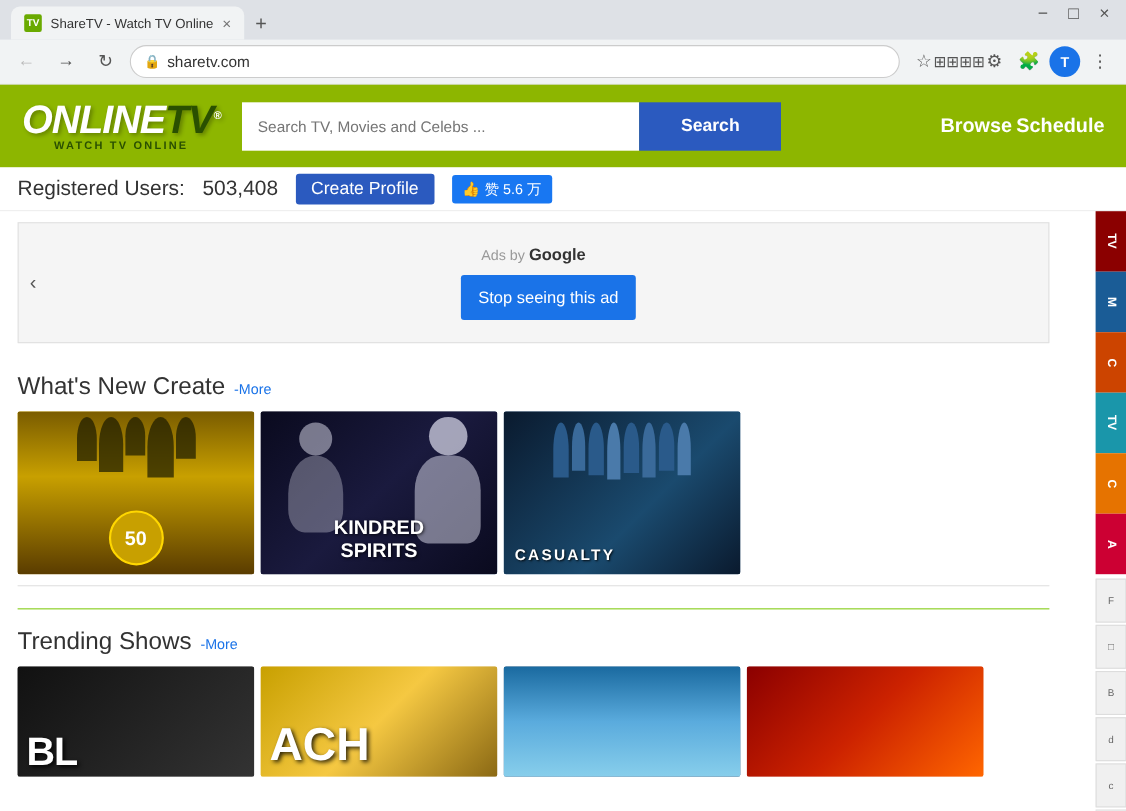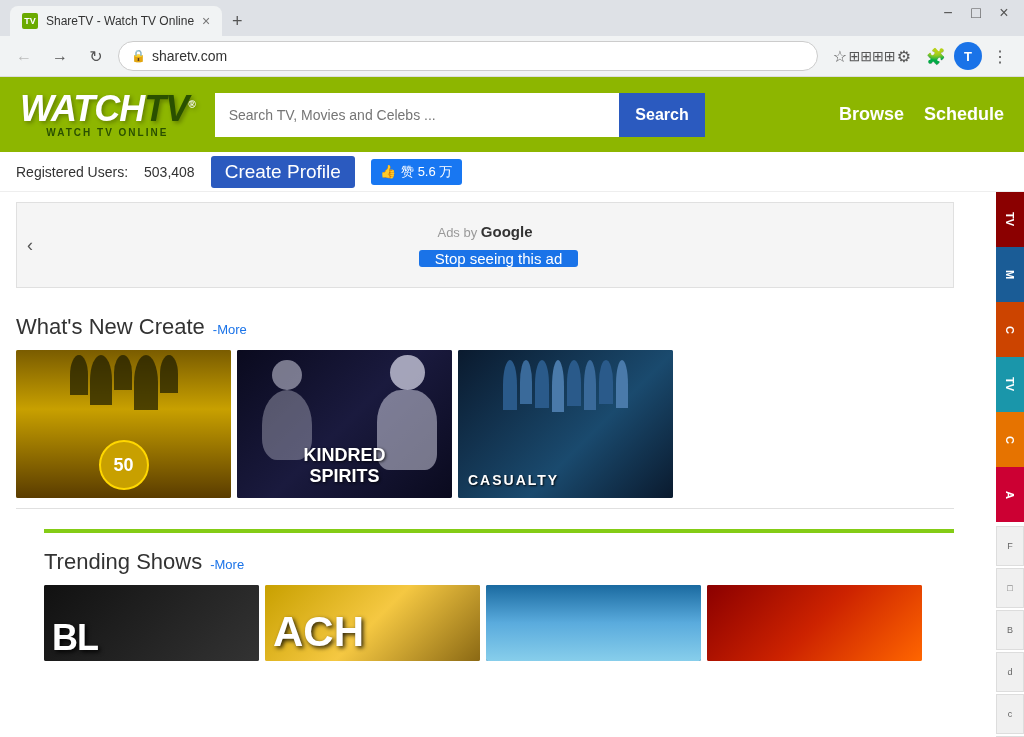--- a/index.html
+++ b/index.html
@@ -139,55 +139,55 @@
       padding: 0 14px;
       font-size: 14px;
       color: #999;
       outline: none;
       border-radius: 0;
     }
     .search-btn {
       background: #2b5abf;
       color: #fff;
       border: none;
-      padding: 0 16px;
+      padding: 0 38px;
       font-size: 16px;
       font-weight: bold;
       cursor: pointer;
     }
 
     .header-nav {
       display: flex;
-      gap: 20px;
+      gap: 4px;
       margin-left: auto;
     }
     .header-nav-item {
       color: #fff;
       font-size: 18px;
       font-weight: bold;
       cursor: pointer;
       text-decoration: none;
     }
 
     
     .sub-header {
       display: flex;
       align-items: center;
       padding: 8px 16px;
       gap: 16px;
       border-bottom: 1px solid #eee;
       height: 40px;
     }
-    .registered-text { font-size: 14px; color: #333; }
+    .registered-text { font-size: 19px; color: #333; }
     .create-profile-btn {
       background: #2b5abf;
       color: #fff;
       border: none;
       padding: 5px 14px;
-      font-size: 19px;
+      font-size: 16px;
       border-radius: 3px;
       cursor: pointer;
     }
     .fb-like {
       background: #1877f2;
       color: #fff;
       border: none;
       padding: 4px 10px;
       font-size: 13px;
       border-radius: 3px;
@@ -232,21 +232,21 @@
     .ads-by-google strong { color: #333; font-size: 15px; }
     .ad-buttons {
       display: flex;
       justify-content: center;
       gap: 4px;
     }
     .stop-ad-btn {
       background: #1a73e8;
       color: #fff;
       border: none;
-      padding: 0 16px;
+      padding: 12px 16px;
       font-size: 15px;
       border-radius: 3px;
       cursor: pointer;
       margin-left: 27px;
     }
     .why-ad-btn {
       background: #f1f3f4;
       color: #333;
       border: 1px solid #ccc;
       padding: 8px 14px;
@@ -335,37 +335,36 @@
       display: flex; align-items: center; justify-content: center;
       font-size: 18px;
       color: #fff;
       font-weight: bold;
       border: 2px solid #ffd700;
     }
 
     
     .trending-section {
       margin-top: 20px;
-      border-top: 4px solid #84cc16;
+      border-top: 1px solid #84cc16;
       padding-top: 10px;
-      margin-left: 28px;
     }
     .trending-header {
       display: flex;
       align-items: baseline;
       gap: 8px;
       padding: 6px 0 10px;
     }
     .trending-grid {
       display: flex;
       gap: 6px;
     }
     .trending-card {
       width: 215px;
-      height: 76px;
+      height: 100px;
       overflow: hidden;
       border-radius: 2px;
       position: relative;
       cursor: pointer;
       text-decoration: underline;
     }
     .card-bleach {
       background: linear-gradient(135deg, #1a1a1a 0%, #2d2d2d 50%, #1a1a1a 100%);
     }
     .card-bleach-text {
@@ -489,21 +488,21 @@
       <button class="toolbar-icon">🧩</button>
       <button class="avatar-btn">T</button>
       <button class="toolbar-icon">⋮</button>
     </div>
   </div>
 </div>
 
 <div class="site-header">
   <div class="logo-wrap">
     <div class="logo-text">
-      <span class="share">WATCH</span><span class="tv" style="color:#2a5000;">TV</span><sup class="logo-reg">®</sup>
+      <span class="share">ONLINE</span><span class="tv" style="color:#2a5000;">TV</span><sup class="logo-reg">®</sup>
     </div>
     <span class="logo-sub">WATCH TV ONLINE</span>
   </div>
   <div class="search-wrap">
     <input class="search-input" type="text" placeholder="Search TV, Movies and Celebs ..." style="">
     <button class="search-btn">Search</button>
   </div>
   <div class="header-nav">
     <a class="header-nav-item">Browse</a>
     <a class="header-nav-item">Schedule</a>

